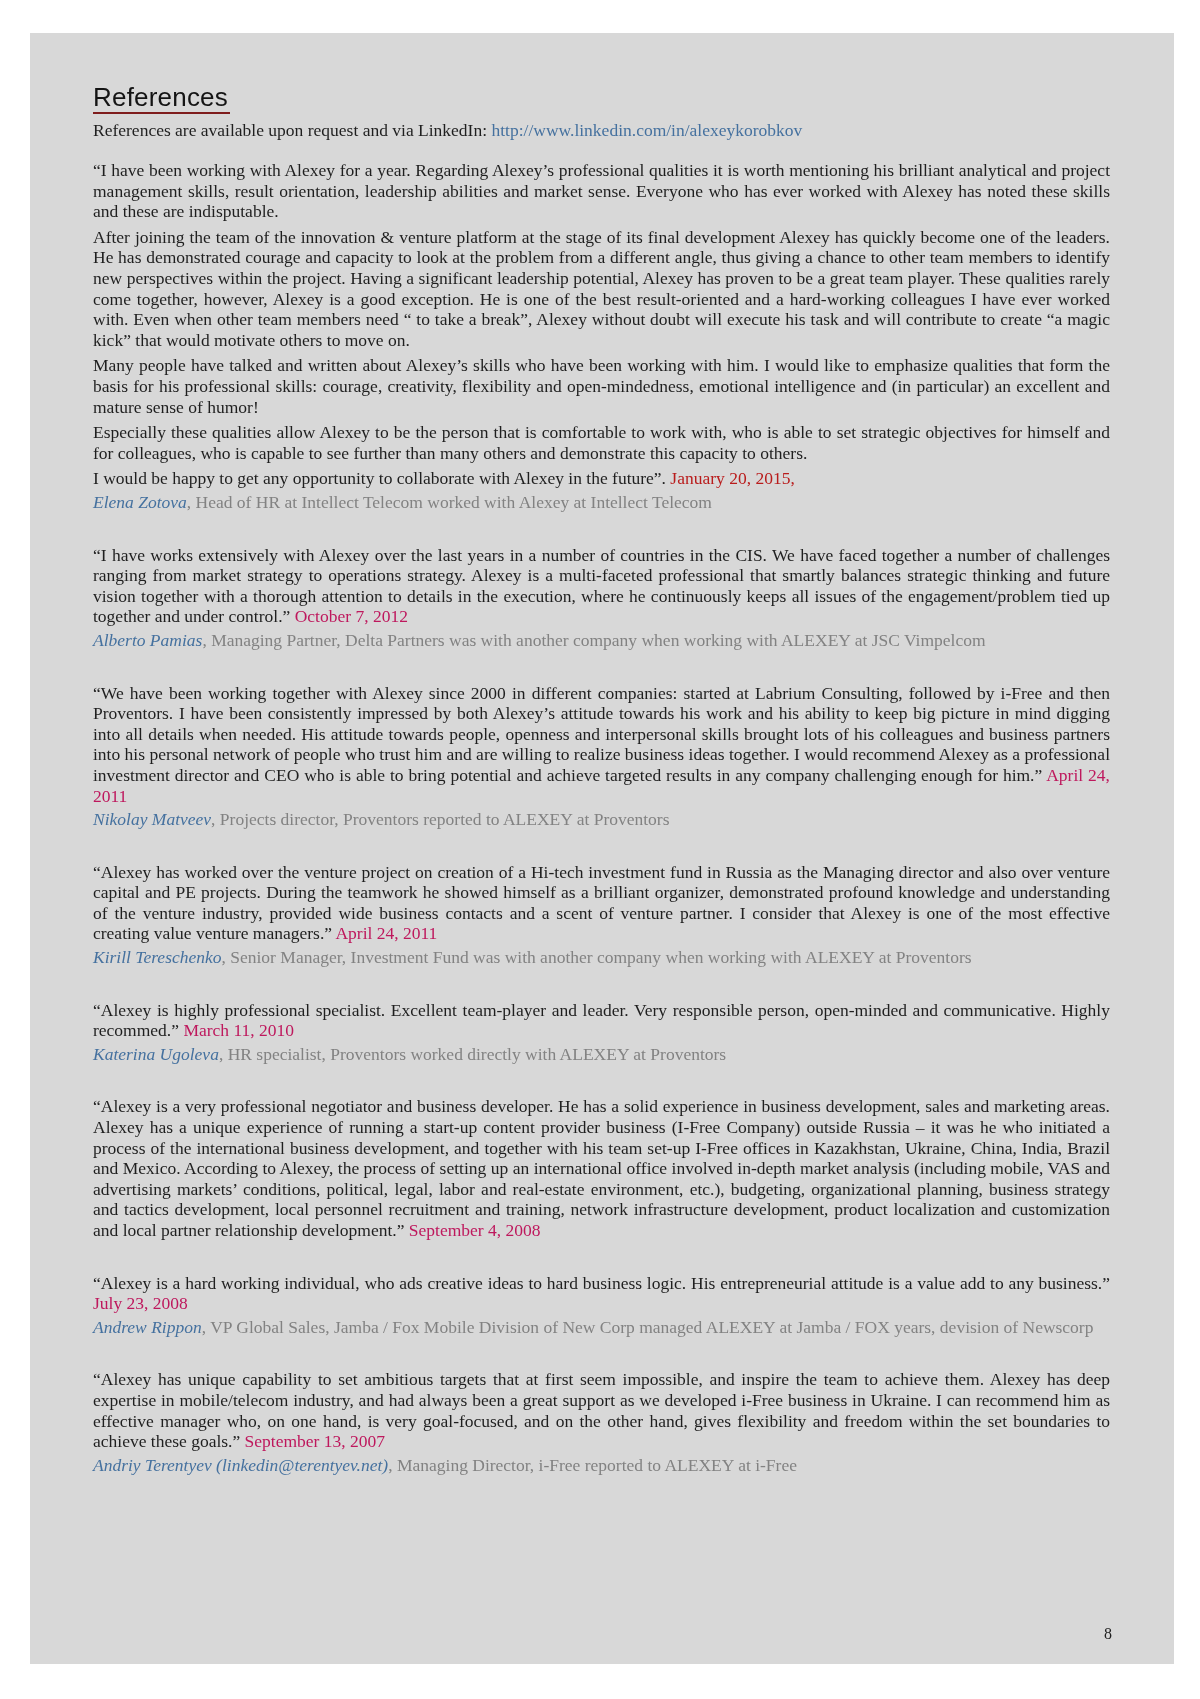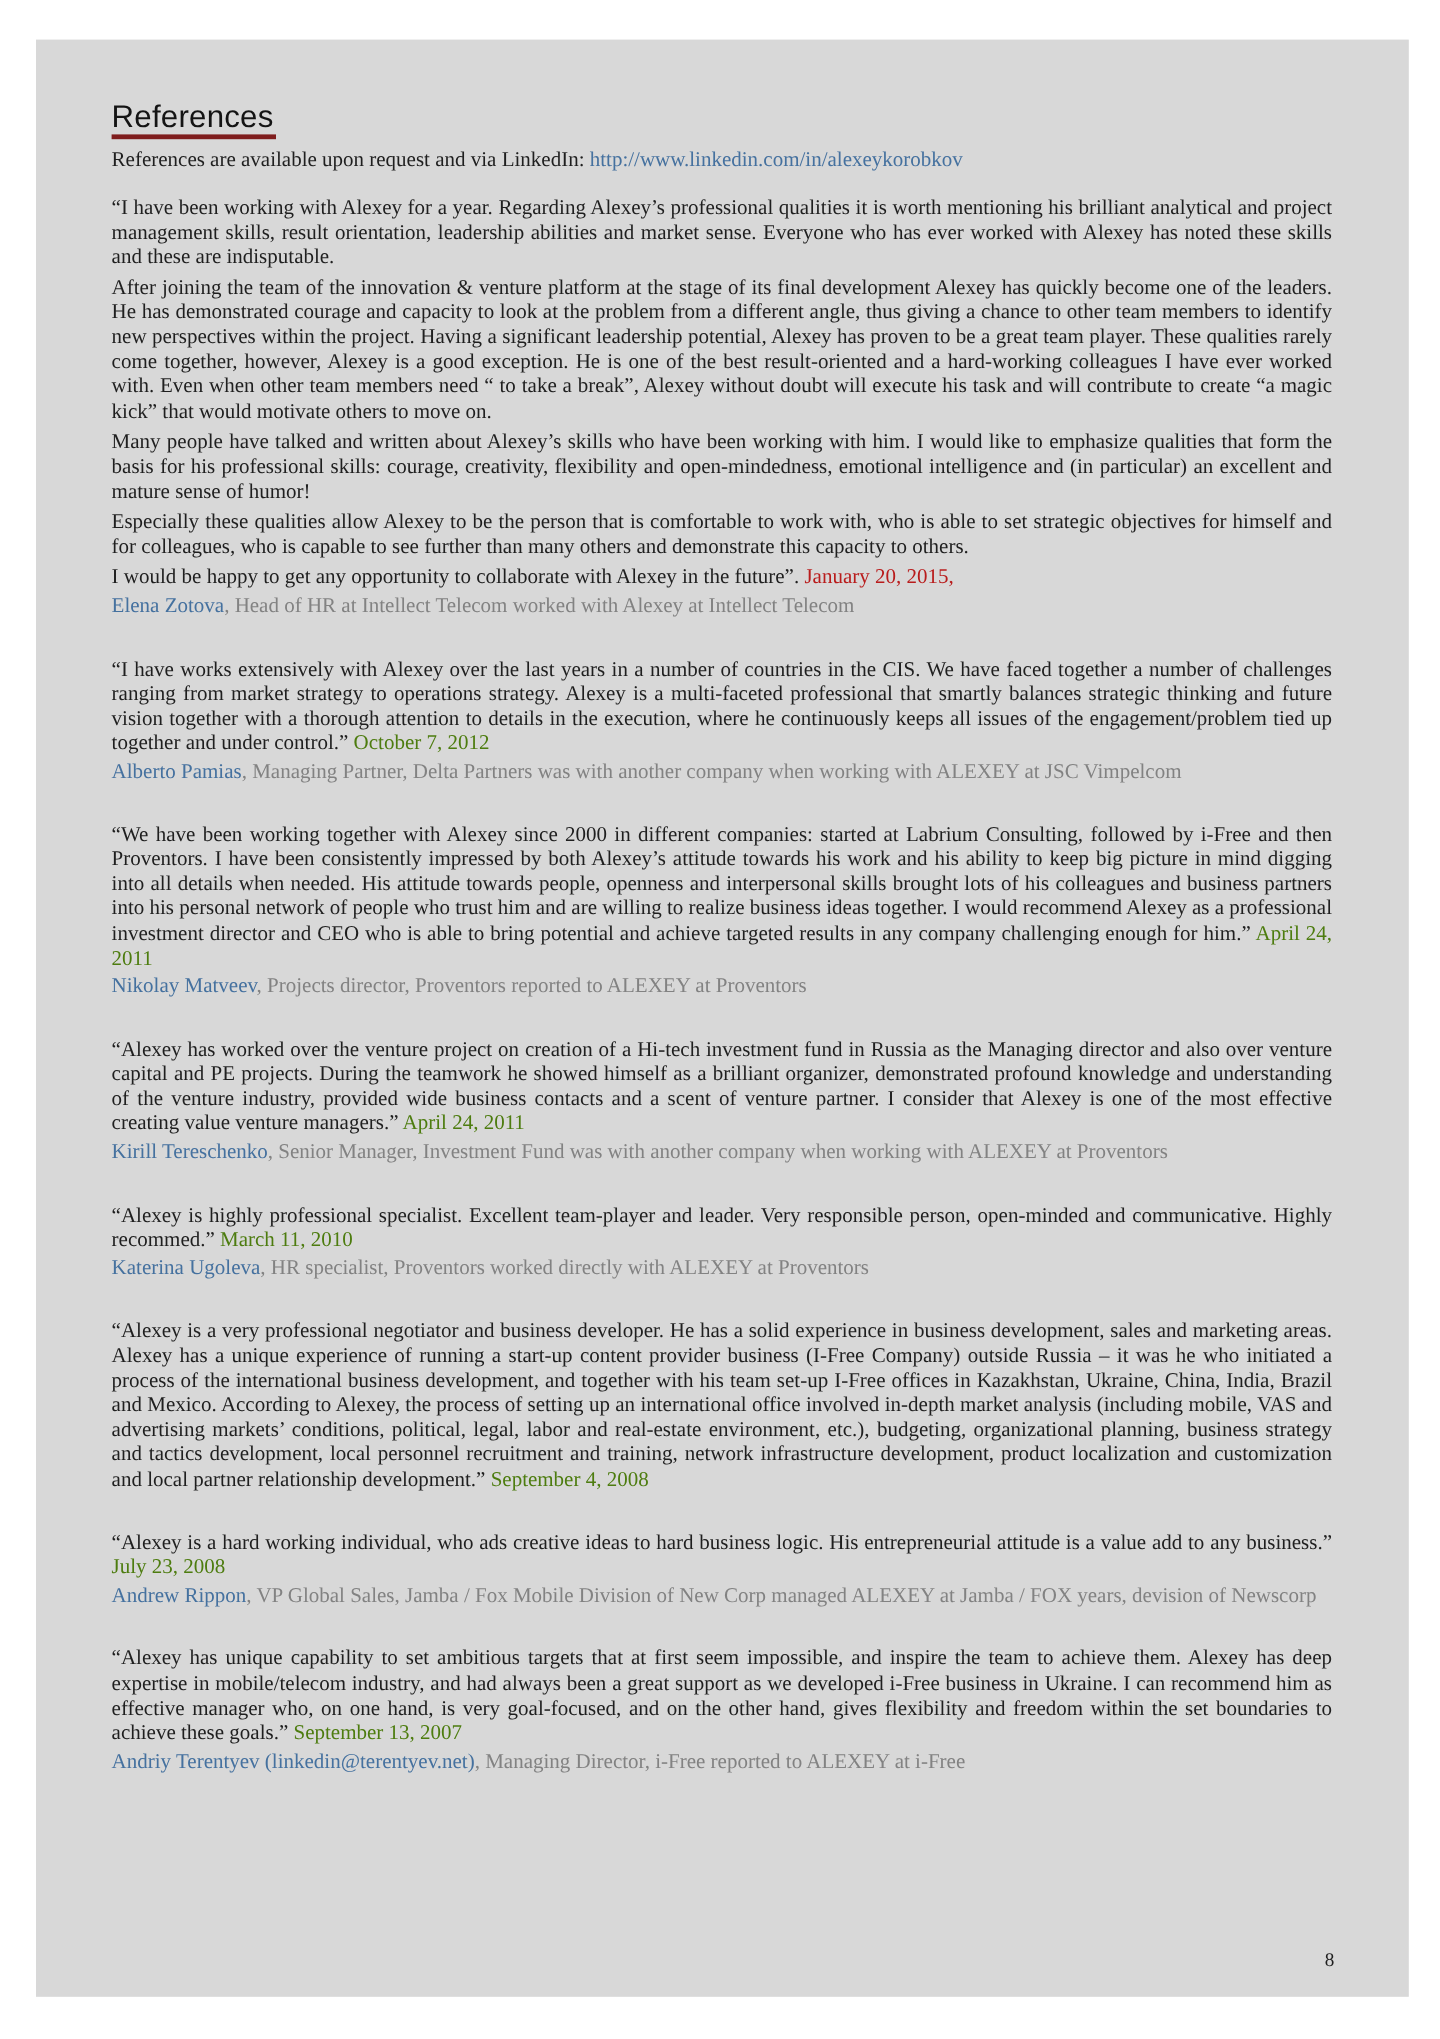--- a/index.html
+++ b/index.html
@@ -14,44 +14,44 @@
     background:#d8d8d8;
   }
   .content {
     position:absolute; left:63px; top:50px; width:1017px;
   }
   h1.heading {
     margin:0; padding:0 2px 1px 0;
     display:inline-block;
     font-family:"Liberation Sans", sans-serif;
     font-size:26px; font-weight:400; color:#141414;
-    border-bottom:4px solid #7f1d1d;
+    border-bottom:2px solid #7f1d1d;
     line-height:1.08; letter-spacing:0.2px;
   }
   .intro {
     margin:6px 0 0 0;
     font-size:17.5px; line-height:21px; color:#1f1f1f;
   }
   a.ext-link { color:#45719f; cursor:pointer; }
   .ref { margin-top:32px; }
   .ref.first { margin-top:19px; }
   .quote p {
     margin:0 0 5px 0;
     text-align:justify;
     font-size:17.5px; line-height:20.6px; color:#1f1f1f;
   }
   .quote p:last-child { margin-bottom:0; }
-  .date { color:#4d7c0f; }
+  .date { color:#be185d; }
   .date.black { color:#b91c1c; }
   .attr {
     margin:3px 0 0 0;
     text-align:justify;
     font-size:17.5px; line-height:20.6px; color:#828282;
   }
-  .author { color:#45719f; cursor:pointer; text-decoration:none; }
+  .author { color:#45719f; cursor:pointer; text-decoration:none;font-style:italic; }
   .page-number {
     position:absolute; right:62px; bottom:21px;
     font-size:16px; color:#1f1f1f;
   }
 </style>
 </head>
 <body>
 
 <div class="doc-page">
   <div class="content">

